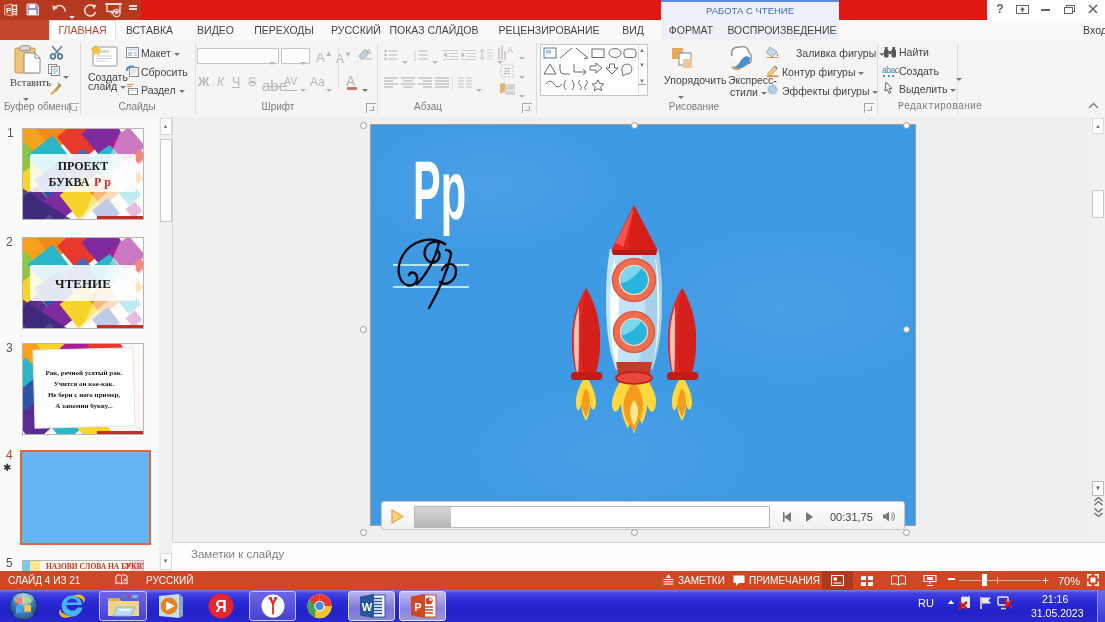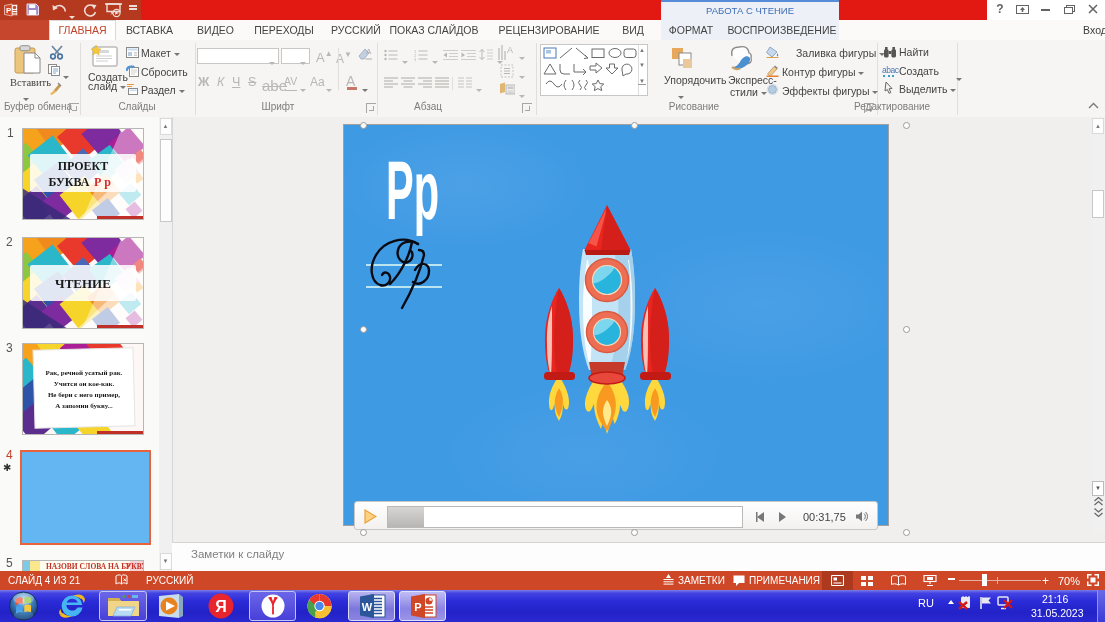--- a/index.html
+++ b/index.html
@@ -339,21 +339,21 @@
 </svg>
 <div class="ribtxt" style="left:899px;top:46px;">Найти</div>
 <div class="ribtxt" style="left:882px;top:65px;font-size:8.5px;letter-spacing:-0.5px;"><span style="color:#4878B8;">ab</span><span style="color:#4878B8;">ac</span></div>
 <div class="ab" style="left:883px;top:73px;width:11px;height:2px;border-bottom:2px dotted #38A0C8;"></div>
 <div class="ribtxt" style="left:899px;top:65px;">Создать</div>
 <div class="ab" style="left:956px;top:70px;"><span class="dar"></span></div>
 <svg class="ab" style="left:884px;top:82px;" width="10" height="12" viewBox="0 0 10 12">
   <path d="M2 0 L8 6.5 L5 6.8 L6.8 10.5 L5 11.3 L3.3 7.5 L1 9 Z" fill="none" stroke="#666" stroke-width="1"></path>
 </svg>
 <div class="ribtxt" style="left:899px;top:83px;">Выделить <span class="dar"></span></div>
-<div class="glab" style="left:854px;width:76px;">Редактирование</div>
+<div class="glab" style="left:898px;width:76px;font-family:Liberation Mono, monospace;">Редактирование</div>
 
 <svg class="ab" style="left:1088px;top:102px;" width="11" height="7" viewBox="0 0 11 7">
   <path d="M1 6 L5.5 1.5 L10 6" fill="none" stroke="#777" stroke-width="1.3"></path>
 </svg>
 </div>
 
 <div id="mainarea">
 
 <div class="ab" style="left:172px;top:117px;width:920px;height:425px;background:#F0EFED;"></div>
 
@@ -467,21 +467,21 @@
  <rect x="0" y="0" width="8" height="11" fill="#7EC8E8"></rect>
  <rect x="8" y="0" width="10" height="11" fill="#F7D42A" opacity="0.5"></rect>
  <rect x="108" y="0" width="14" height="11" fill="#F0A8B8" opacity="0.5"></rect>
  <text x="24" y="9" font-family="Liberation Serif" font-weight="bold" font-size="7.5" fill="#C03028">НАЗОВИ СЛОВА НА БУКВУ</text>
  <text x="104" y="9" font-family="Liberation Serif" font-weight="bold" font-size="7.5" fill="#E03028">Р</text>
  <rect width="121" height="11" x="0.5" y="0.5" fill="none" stroke="#B8B6B4"></rect>
 </svg>
 </div>
 
 <div id="slide">
-<div class="ab" style="left:344px;top:125px;width:544px;height:400px;background:#3F9AE4;outline:1px solid #A0A0A0;">
+<div class="ab" style="left:371px;top:125px;width:544px;height:400px;background:#3F9AE4;outline:1px solid #A0A0A0;">
 
   <div class="ab" style="left:0;top:0;width:100%;height:100%;background:
     radial-gradient(ellipse 180px 90px at 120px 60px, rgba(255,255,255,0.07), transparent 70%),
     radial-gradient(ellipse 220px 110px at 420px 180px, rgba(255,255,255,0.06), transparent 70%),
     radial-gradient(ellipse 200px 100px at 240px 330px, rgba(255,255,255,0.05), transparent 70%);"></div>
 
   <div class="ab" style="left:42px;top:18px;width:160px;font-size:83px;font-weight:bold;color:#FFF;transform:scaleX(0.5);transform-origin:0 0;letter-spacing:0px;">Pp</div>
 
   <div class="ab" style="left:22px;top:139px;width:76px;height:2px;background:#BAE4EF;"></div>
   <div class="ab" style="left:22px;top:161px;width:76px;height:2px;background:#BAE4EF;"></div>

